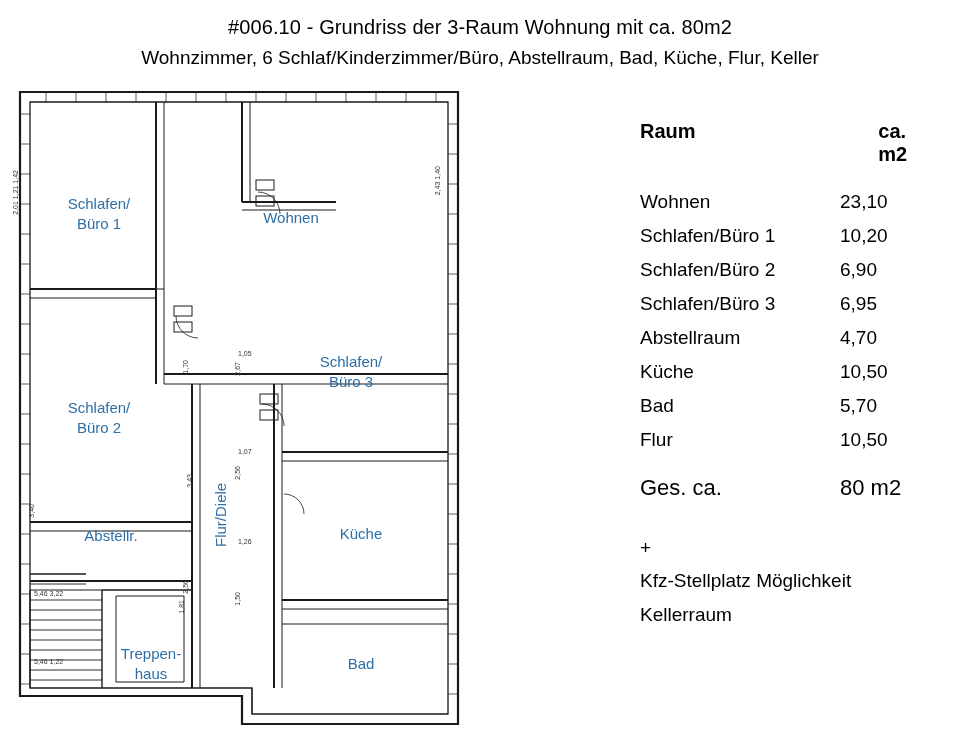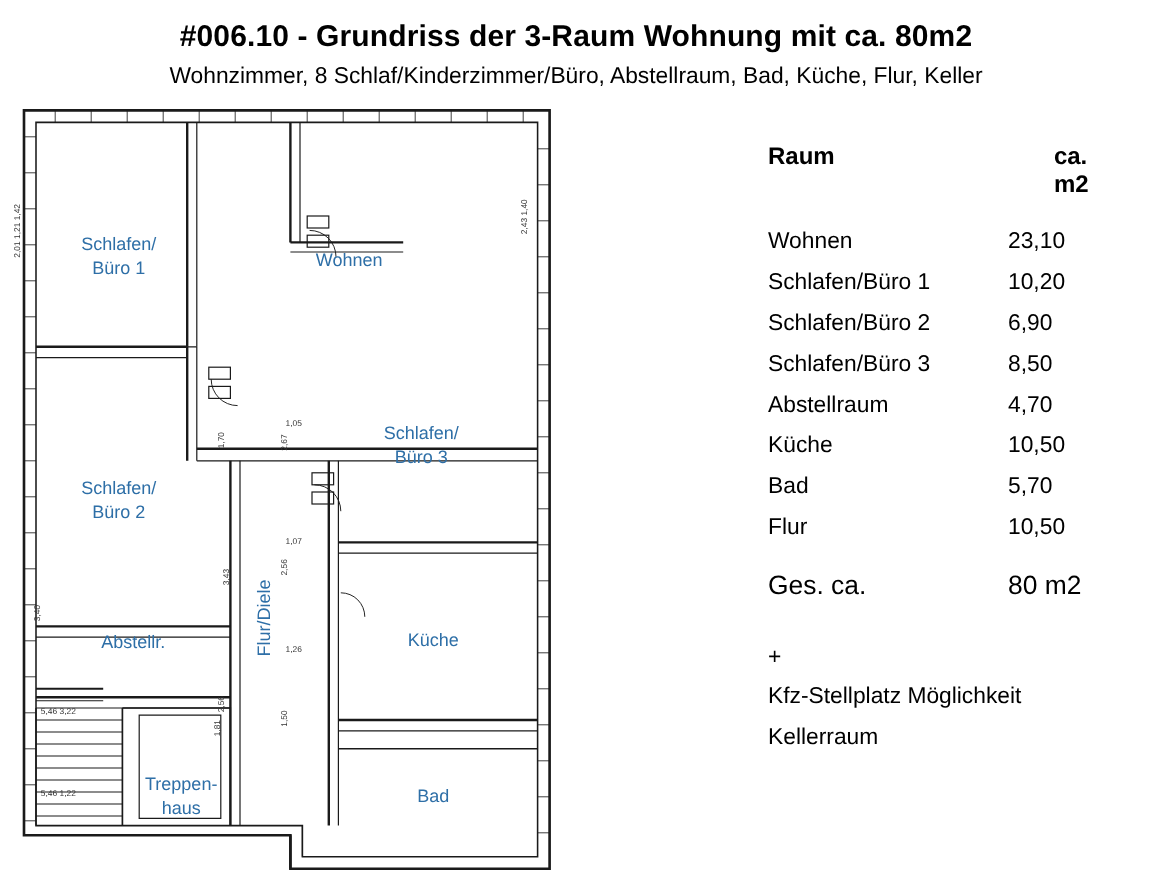--- a/index.html
+++ b/index.html
@@ -18,22 +18,22 @@
 
   
   #title-block {
     position: absolute;
     top: 16px;
     left: 0;
     width: 960px;
     text-align: center;
   }
   #title-main {
-    font-size: 25px;
-    font-weight: bold;
+    font-size: 20px;
+    font-weight: normal;
     letter-spacing: 0.1px;
   }
   #title-sub {
     font-size: 19px;
     font-weight: normal;
     margin-top: 8px;
   }
 
   
   #floorplan {
@@ -103,21 +103,21 @@
     margin-top: 30px;
     font-size: 19px;
     line-height: 1.75;
   }
 </style>
 </head>
 <body>
 
 <div id="title-block">
   <div id="title-main">#006.10 - Grundriss der 3-Raum Wohnung mit ca. 80m2</div>
-  <div id="title-sub">Wohnzimmer, 8 Schlaf/Kinderzimmer/Büro, Abstellraum, Bad, Küche, Flur, Keller</div>
+  <div id="title-sub">Wohnzimmer, 6 Schlaf/Kinderzimmer/Büro, Abstellraum, Bad, Küche, Flur, Keller</div>
 </div>
 
 <div id="floorplan">
 
   <svg width="468" height="648" viewBox="0 0 468 648">
     <g fill="none" stroke="#1a1a1a" stroke-width="1.6">
 
       <path d="M14 8 L452 8 L452 640 L236 640 L236 612 L14 612 Z" stroke-width="2.2"></path>
       <path d="M24 18 L442 18 L442 630 L246 630 L246 604 L24 604 Z" stroke-width="1.3"></path>
 
@@ -304,21 +304,21 @@
   <div class="table-row">
     <div class="col-room">Schlafen/Büro 1</div>
     <div class="col-area">10,20</div>
   </div>
   <div class="table-row">
     <div class="col-room">Schlafen/Büro 2</div>
     <div class="col-area">6,90</div>
   </div>
   <div class="table-row">
     <div class="col-room">Schlafen/Büro 3</div>
-    <div class="col-area">8,50</div>
+    <div class="col-area">6,95</div>
   </div>
   <div class="table-row">
     <div class="col-room">Abstellraum</div>
     <div class="col-area">4,70</div>
   </div>
   <div class="table-row">
     <div class="col-room">Küche</div>
     <div class="col-area">10,50</div>
   </div>
   <div class="table-row">

